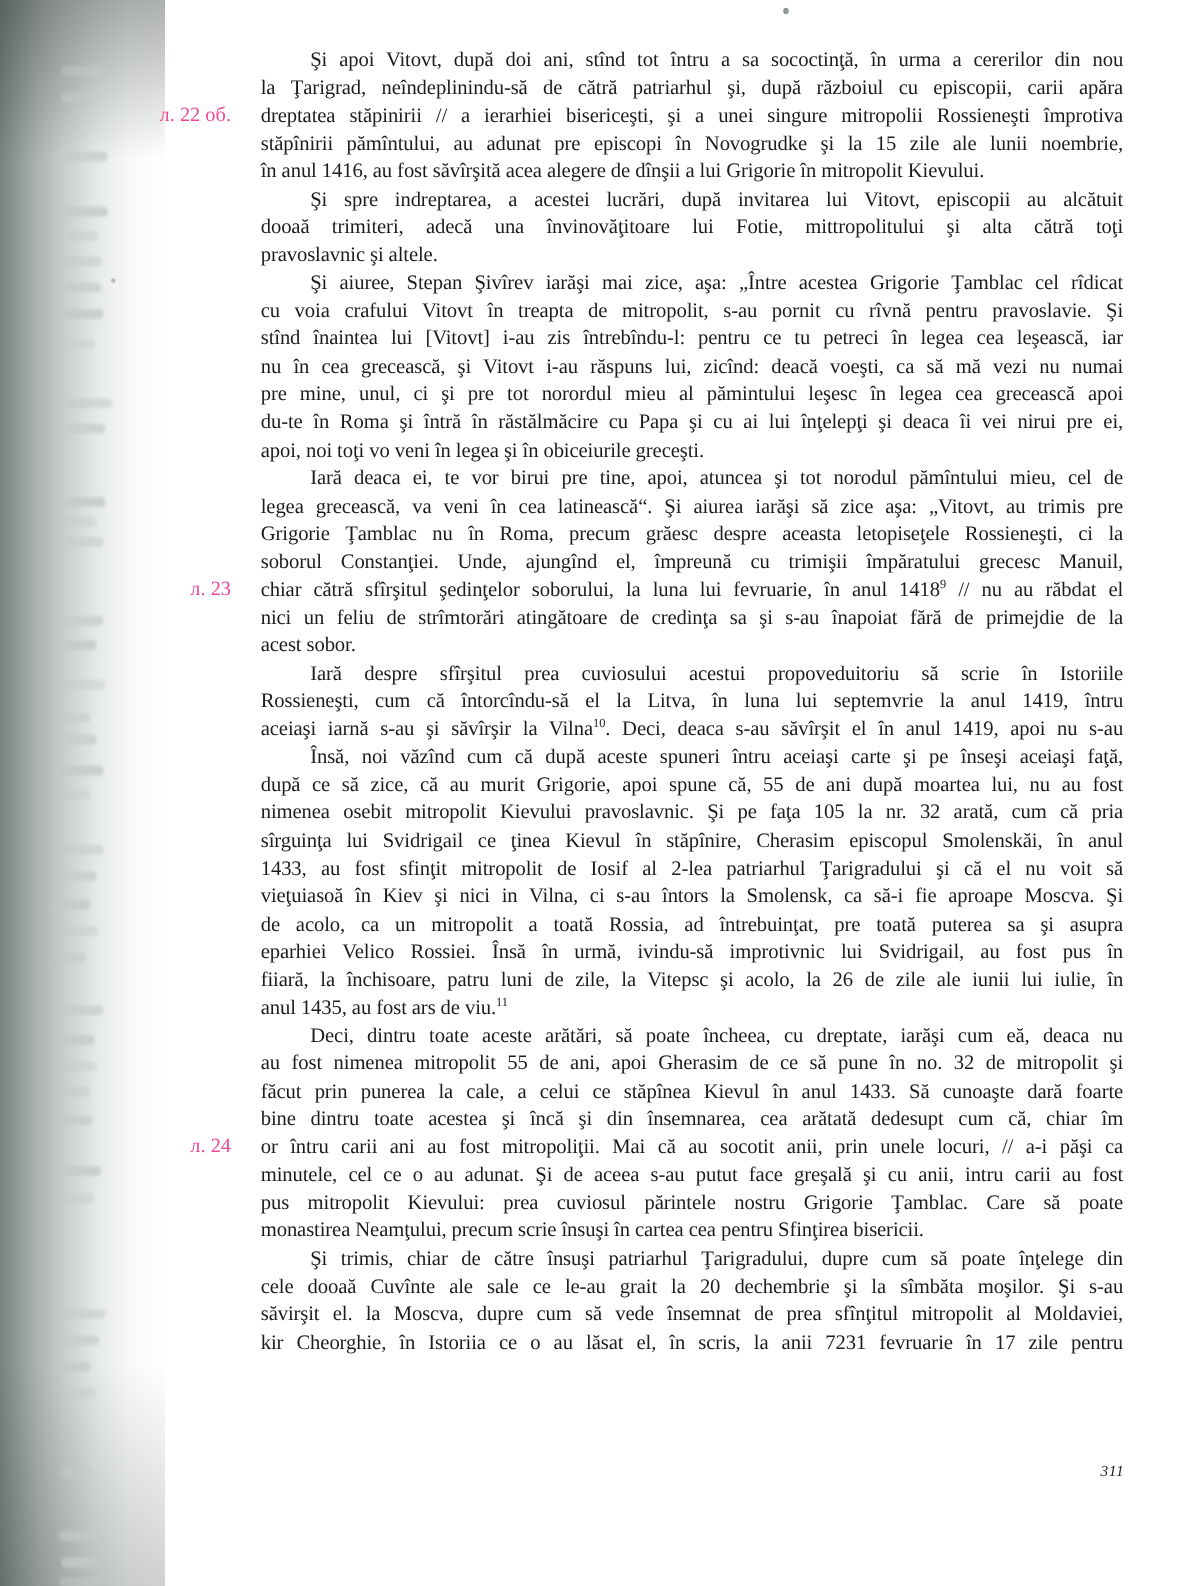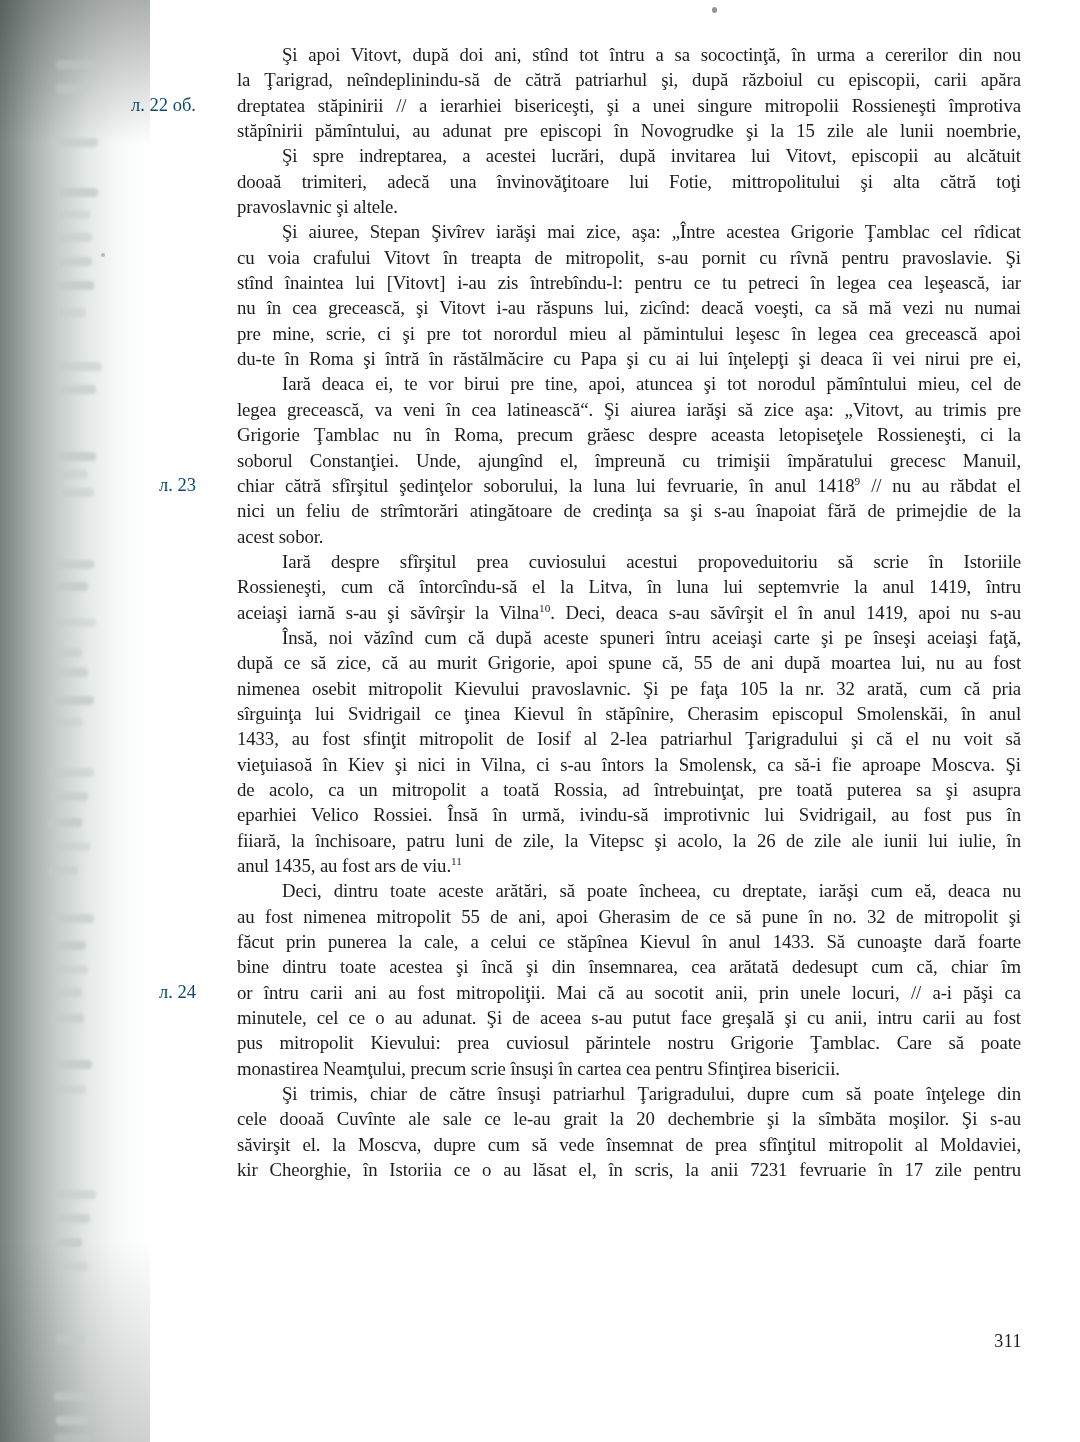--- a/index.html
+++ b/index.html
@@ -37,27 +37,27 @@
     height:25.35px;line-height:25.35px;
     text-align:justify;text-align-last:justify;
     white-space:normal;overflow:visible;
   }
   .line.last{text-align-last:left;}
   .line.indent{text-indent:45px;}
   .line sup{
     font-size:0.6em;line-height:0;vertical-align:super;letter-spacing:0;
   }
   .margin-note{
-    position:absolute;right:100%;margin-right:41px;top:0;
+    position:absolute;right:100%;margin-right:27px;top:0;
     white-space:nowrap;text-indent:0;
-    font-size:18.5px;letter-spacing:0;color:#0c4a6e;
+    font-size:18.5px;letter-spacing:0;color:#ec4899;
   }
   .pagenum{
     position:absolute;right:58px;top:1331px;
-    font-size:18px;letter-spacing:.5px;
+    font-size:14px;letter-spacing:.5px;font-style:italic;
   }
 </style>
 </head>
 <body>
 
 <div class="page">
   <div class="binding"></div>
   <div class="bleed">
       <div class="smudge" style="top: 60px; left: 56px; width: 42px; height: 9px; opacity: 0.45;"></div>
       <div class="smudge" style="top: 84px; left: 56px; width: 34px; height: 9px; opacity: 0.57;"></div>
@@ -101,29 +101,31 @@
       <div class="smudge" style="top: 1416px; left: 56px; width: 32px; height: 9px; opacity: 0.81;"></div>
       <div class="smudge" style="top: 1434px; left: 54px; width: 36px; height: 9px; opacity: 0.45;"></div>
     </div>
   <div class="speck"></div>
   <div class="speck2"></div>
   <div class="text">
       <div class="line indent">Şi apoi Vitovt, după doi ani, stînd tot întru a sa sococtinţă, în urma a cererilor din nou</div>
       <div class="line">la Ţarigrad, neîndeplinindu-să de cătră patriarhul şi, după războiul cu episcopii, carii apăra</div>
       <div class="line"><span class="margin-note">л. 22 об.</span>dreptatea stăpinirii // a ierarhiei bisericeşti, şi a unei singure mitropolii Rossieneşti împrotiva</div>
       <div class="line">stăpînirii pămîntului, au adunat pre episcopi în Novogrudke şi la 15 zile ale lunii noembrie,</div>
+      <div class="line last">în anul 1416, au fost săvîrşită acea alegere de dînşii a lui Grigorie în mitropolit Kievului.</div>
       <div class="line indent">Şi spre indreptarea, a acestei lucrări, după invitarea lui Vitovt, episcopii au alcătuit</div>
       <div class="line">dooaă trimiteri, adecă una învinovăţitoare lui Fotie, mittropolitului şi alta cătră toţi</div>
       <div class="line last">pravoslavnic şi altele.</div>
       <div class="line indent">Şi aiuree, Stepan Şivîrev iarăşi mai zice, aşa: „Între acestea Grigorie Ţamblac cel rîdicat</div>
       <div class="line">cu voia crafului Vitovt în treapta de mitropolit, s-au pornit cu rîvnă pentru pravoslavie. Şi</div>
       <div class="line">stînd înaintea lui [Vitovt] i-au zis întrebîndu-l: pentru ce tu petreci în legea cea leşească, iar</div>
       <div class="line">nu în cea grecească, şi Vitovt i-au răspuns lui, zicînd: deacă voeşti, ca să mă vezi nu numai</div>
-      <div class="line">pre mine, scrie, ci şi pre tot norordul mieu al pămintului leşesc în legea cea grecească apoi</div>
+      <div class="line">pre mine, unul, ci şi pre tot norordul mieu al pămintului leşesc în legea cea grecească apoi</div>
       <div class="line">du-te în Roma şi întră în răstălmăcire cu Papa şi cu ai lui înţelepţi şi deaca îi vei nirui pre ei,</div>
+      <div class="line last">apoi, noi toţi vo veni în legea şi în obiceiurile greceşti.</div>
       <div class="line indent">Iară deaca ei, te vor birui pre tine, apoi, atuncea şi tot norodul pămîntului mieu, cel de</div>
       <div class="line">legea grecească, va veni în cea latinească“. Şi aiurea iarăşi să zice aşa: „Vitovt, au trimis pre</div>
       <div class="line">Grigorie Ţamblac nu în Roma, precum grăesc despre aceasta letopiseţele Rossieneşti, ci la</div>
       <div class="line">soborul Constanţiei. Unde, ajungînd el, împreună cu trimişii împăratului grecesc Manuil,</div>
       <div class="line"><span class="margin-note">л. 23</span>chiar cătră sfîrşitul şedinţelor soborului, la luna lui fevruarie, în anul 1418<sup>9</sup> // nu au răbdat el</div>
       <div class="line">nici un feliu de strîmtorări atingătoare de credinţa sa şi s-au înapoiat fără de primejdie de la</div>
       <div class="line last">acest sobor.</div>
       <div class="line indent">Iară despre sfîrşitul prea cuviosului acestui propoveduitoriu să scrie în Istoriile</div>
       <div class="line">Rossieneşti, cum că întorcîndu-să el la Litva, în luna lui septemvrie la anul 1419, întru</div>
       <div class="line">aceiaşi iarnă s-au şi săvîrşir la Vilna<sup>10</sup>. Deci, deaca s-au săvîrşit el în anul 1419, apoi nu s-au</div>

